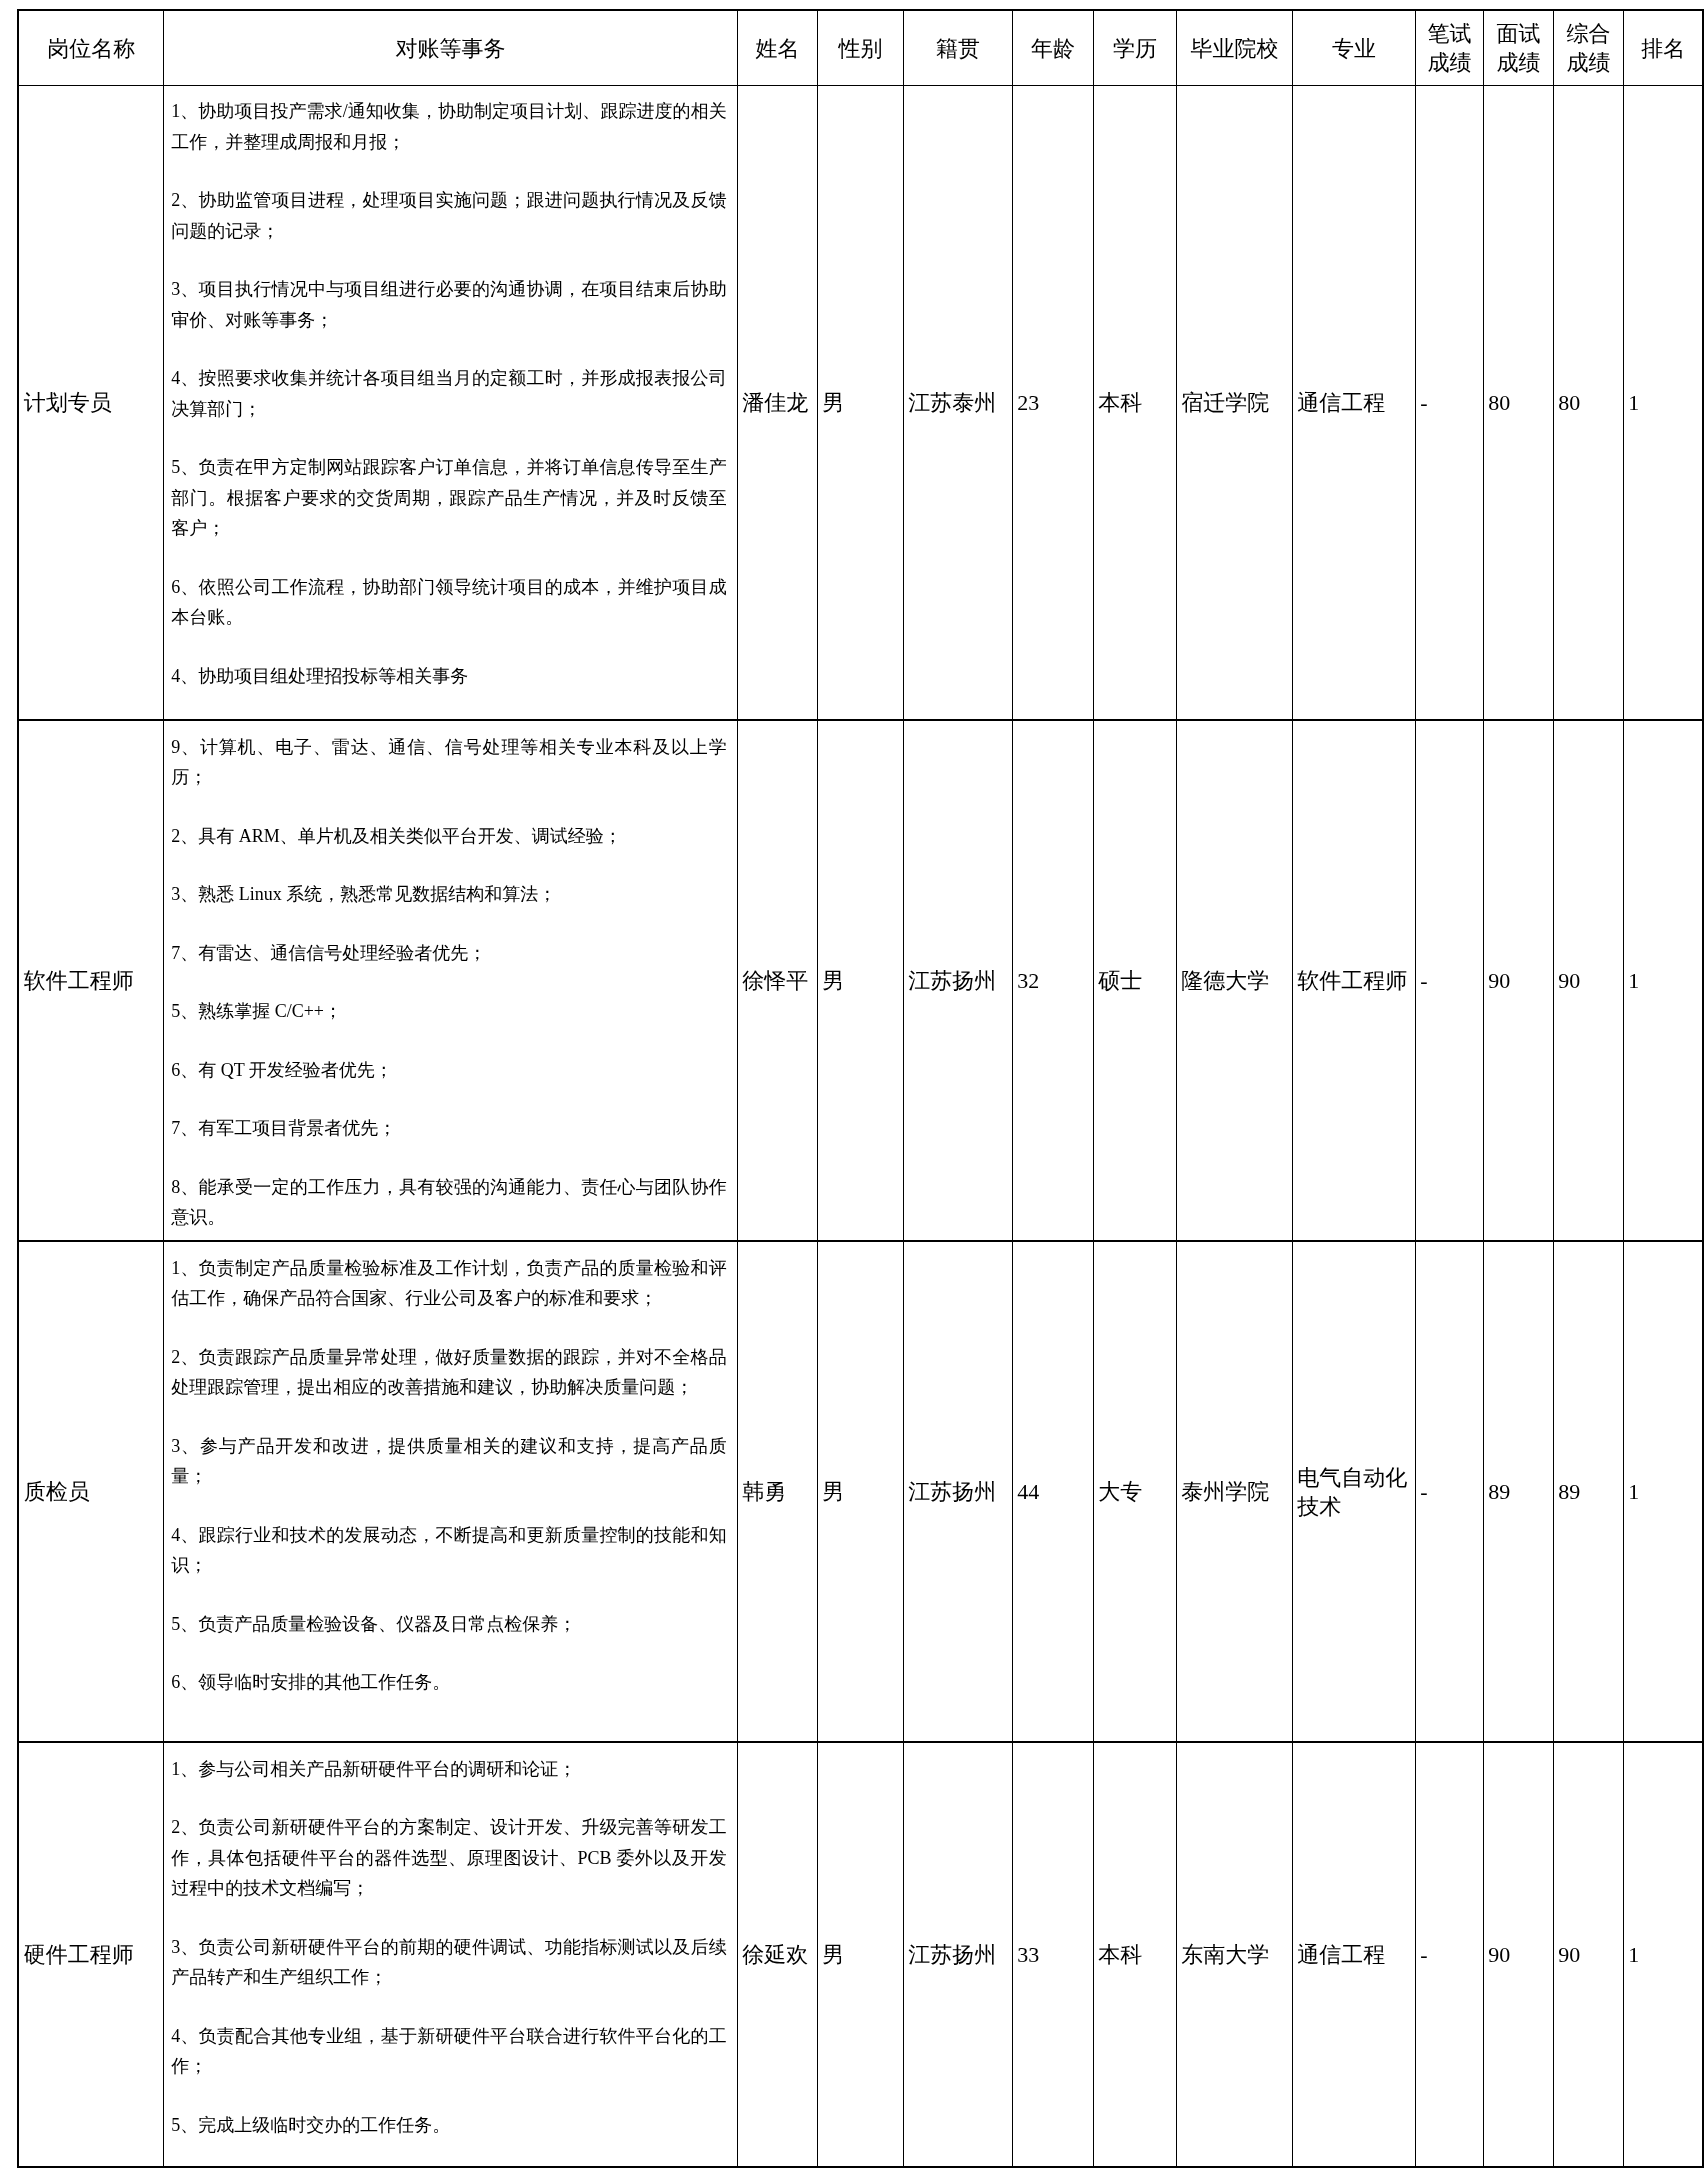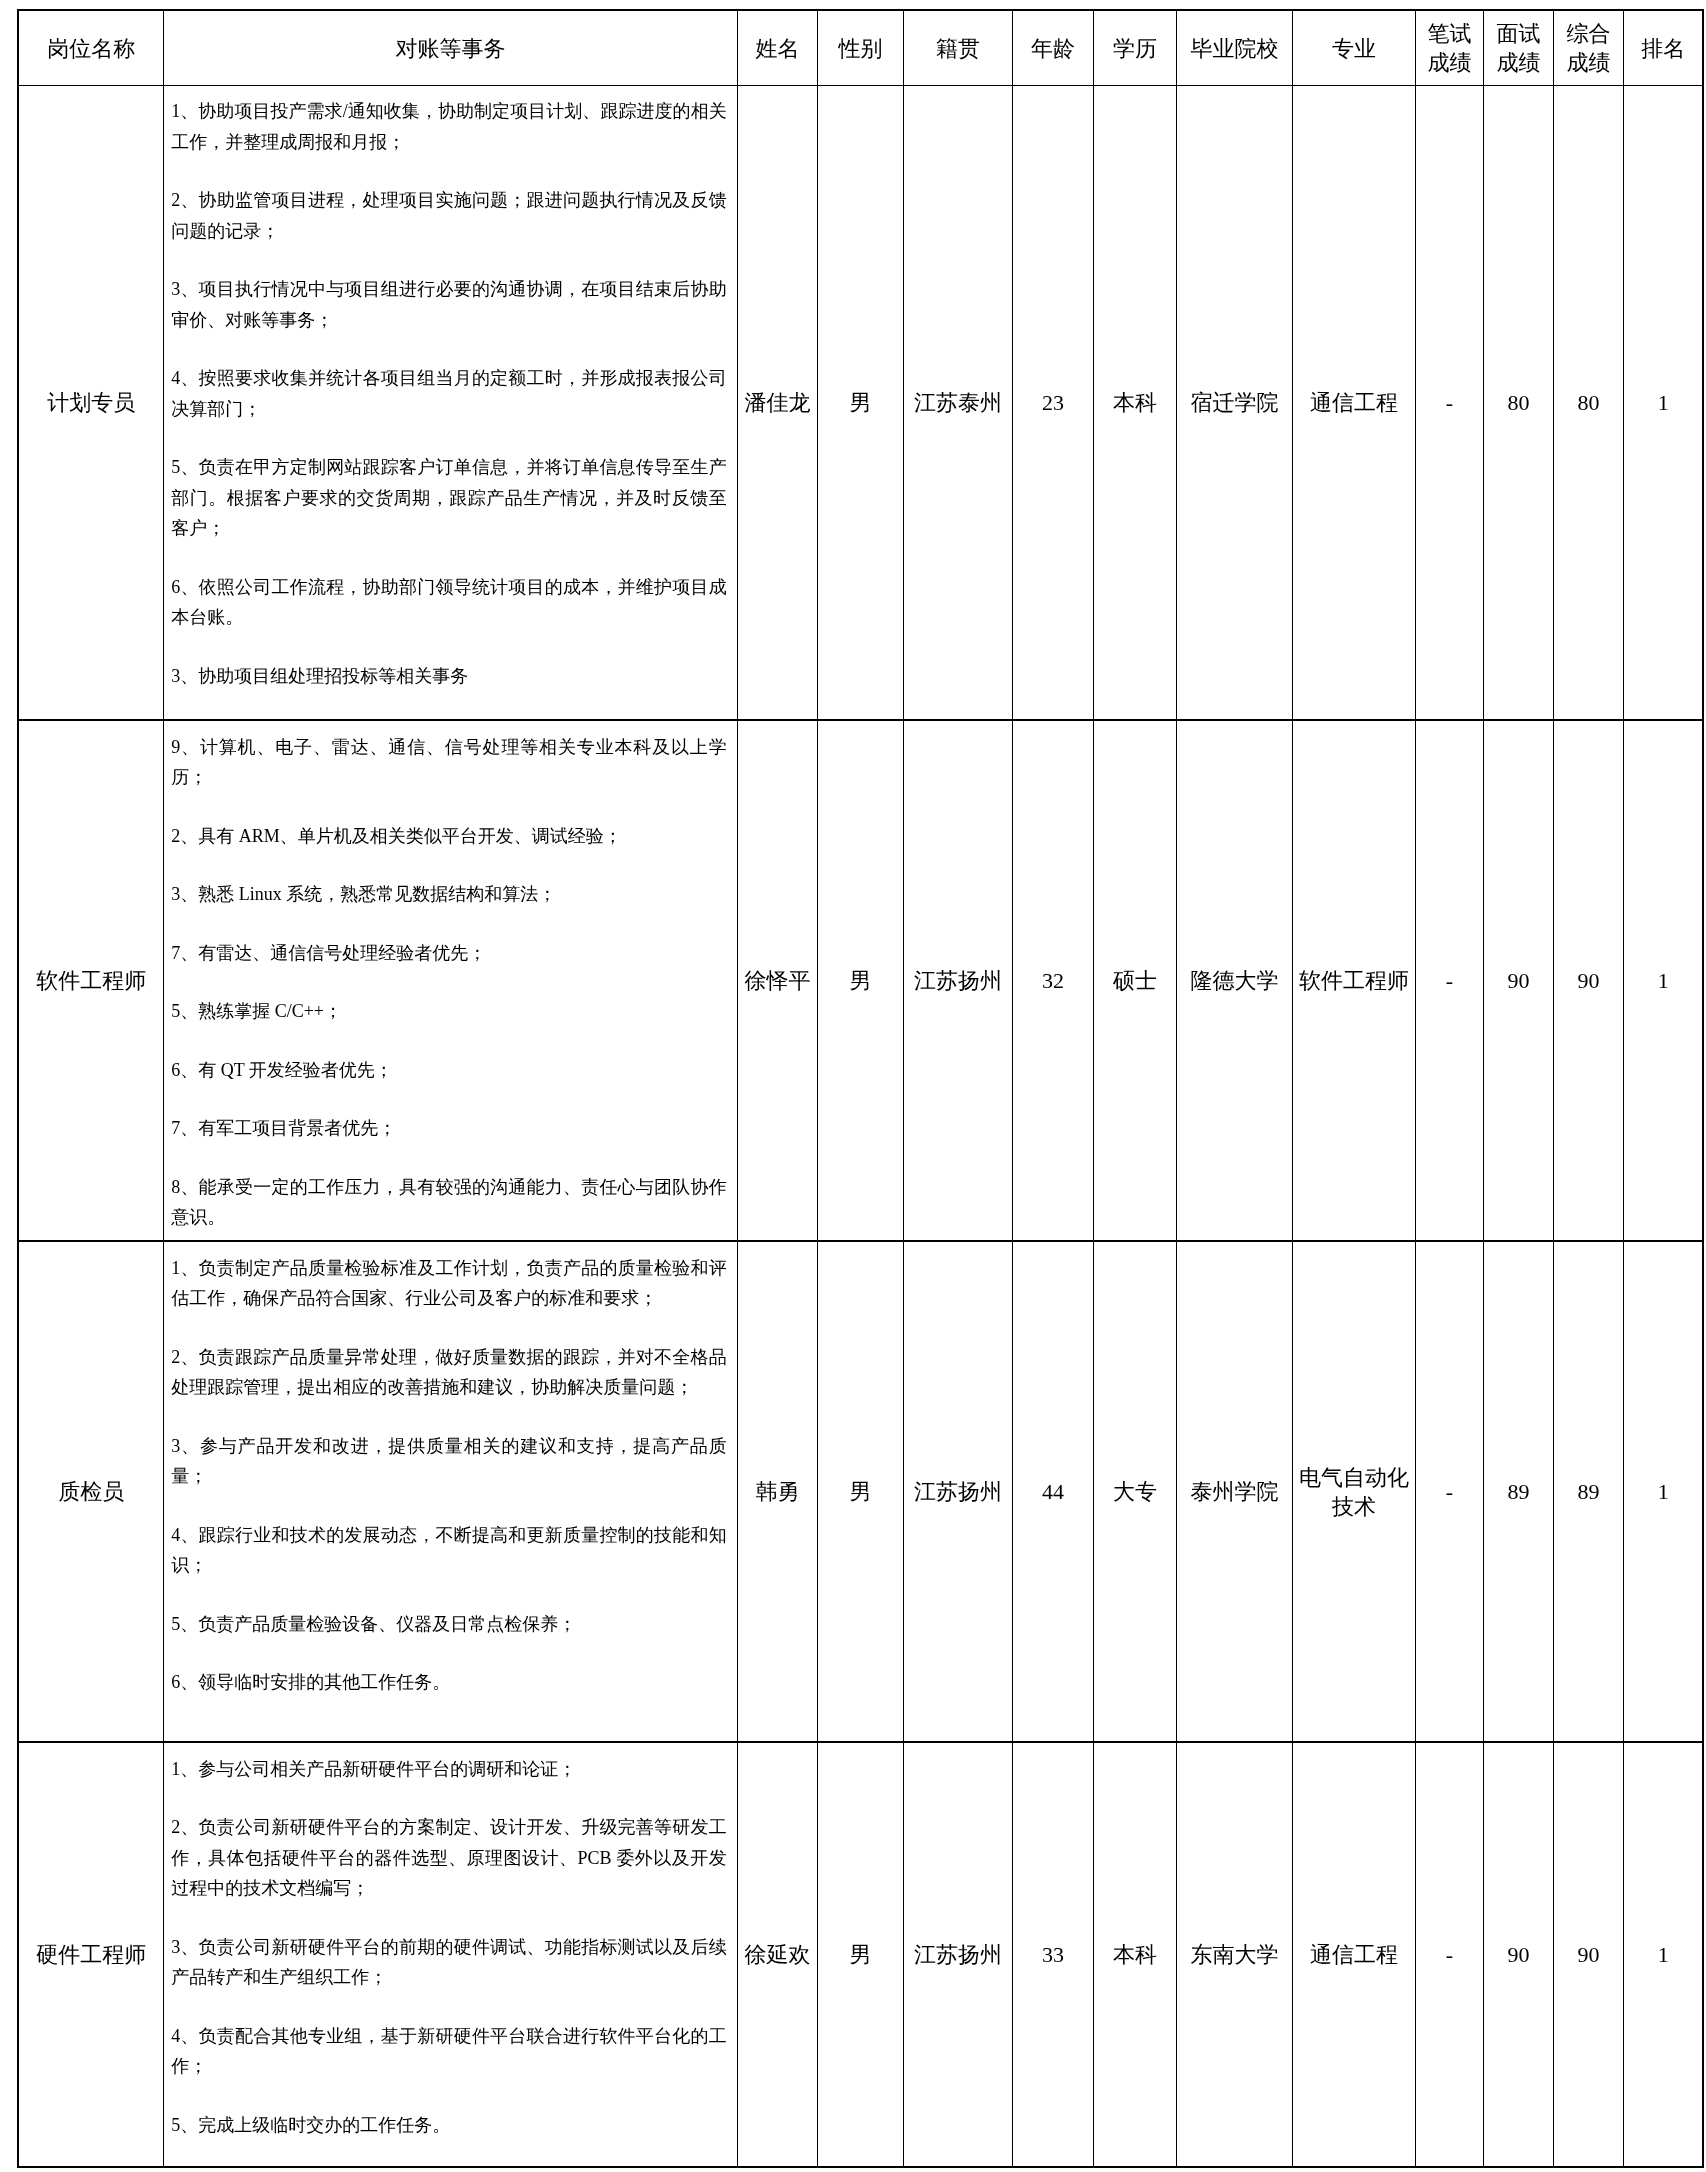--- a/index.html
+++ b/index.html
@@ -35,21 +35,21 @@
   }
   tbody tr:nth-child(1){height:635px;}
   tbody tr:nth-child(2){height:521px;}
   tbody tr:nth-child(3){height:501px;}
   tbody tr:nth-child(4){height:425px;}
   
   tbody tr + tr > td{border-top:2.9px solid #000;}
   td.center-cell{
     font-size:22px;
     line-height:29px;
-    text-align:center;
+    text-align:left;
     vertical-align:middle;
     padding:2.9px 4.4px;
   }
   td.req-cell{
     font-size:18px;
     line-height:30.5px;
     text-align:justify;
     vertical-align:top;
     padding:10.2px 10.2px 7.3px 7.3px;
   }
@@ -110,21 +110,21 @@
     <tbody id="table-body">
         <tr>
           <td class="center-cell">计划专员</td>
           <td class="req-cell">
             <p>1、协助项目投产需求/通知收集，协助制定项目计划、跟踪进度的相关工作，并整理成周报和月报；</p>
             <p>2、协助监管项目进程，处理项目实施问题；跟进问题执行情况及反馈问题的记录；</p>
             <p>3、项目执行情况中与项目组进行必要的沟通协调，在项目结束后协助审价、对账等事务；</p>
             <p>4、按照要求收集并统计各项目组当月的定额工时，并形成报表报公司决算部门；</p>
             <p>5、负责在甲方定制网站跟踪客户订单信息，并将订单信息传导至生产部门。根据客户要求的交货周期，跟踪产品生产情况，并及时反馈至客户；</p>
             <p>6、依照公司工作流程，协助部门领导统计项目的成本，并维护项目成本台账。</p>
-            <p>3、协助项目组处理招投标等相关事务</p>
+            <p>4、协助项目组处理招投标等相关事务</p>
           </td>
           <td class="center-cell">潘佳龙</td>
           <td class="center-cell">男</td>
           <td class="center-cell">江苏泰州</td>
           <td class="center-cell">23</td>
           <td class="center-cell">本科</td>
           <td class="center-cell">宿迁学院</td>
           <td class="center-cell">通信工程</td>
           <td class="center-cell">-</td>
           <td class="center-cell">80</td>

